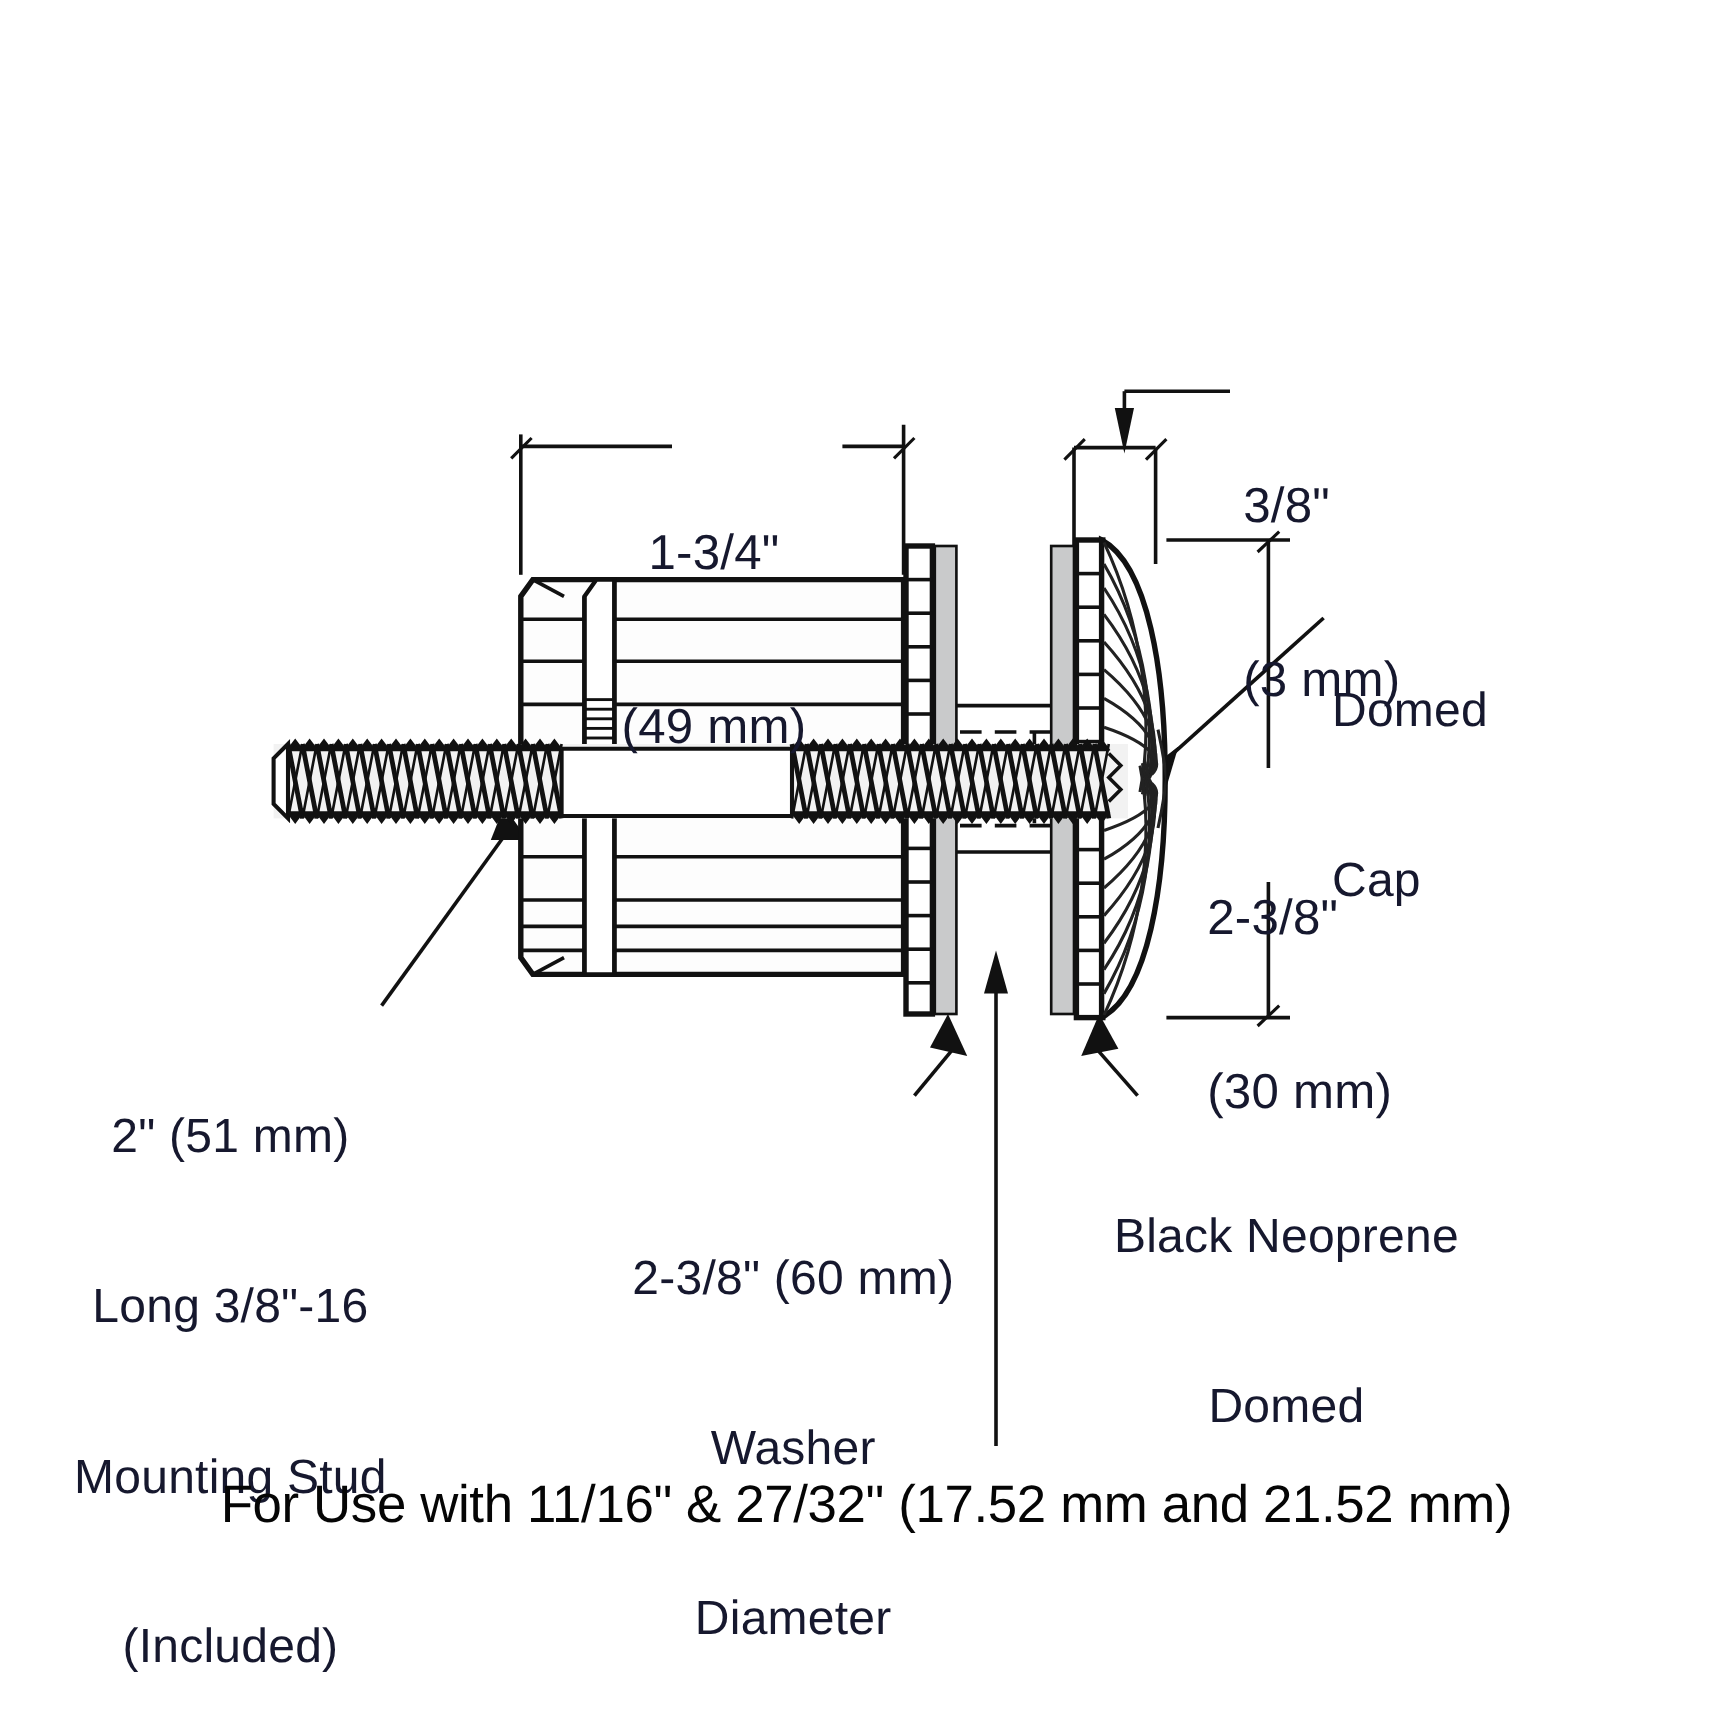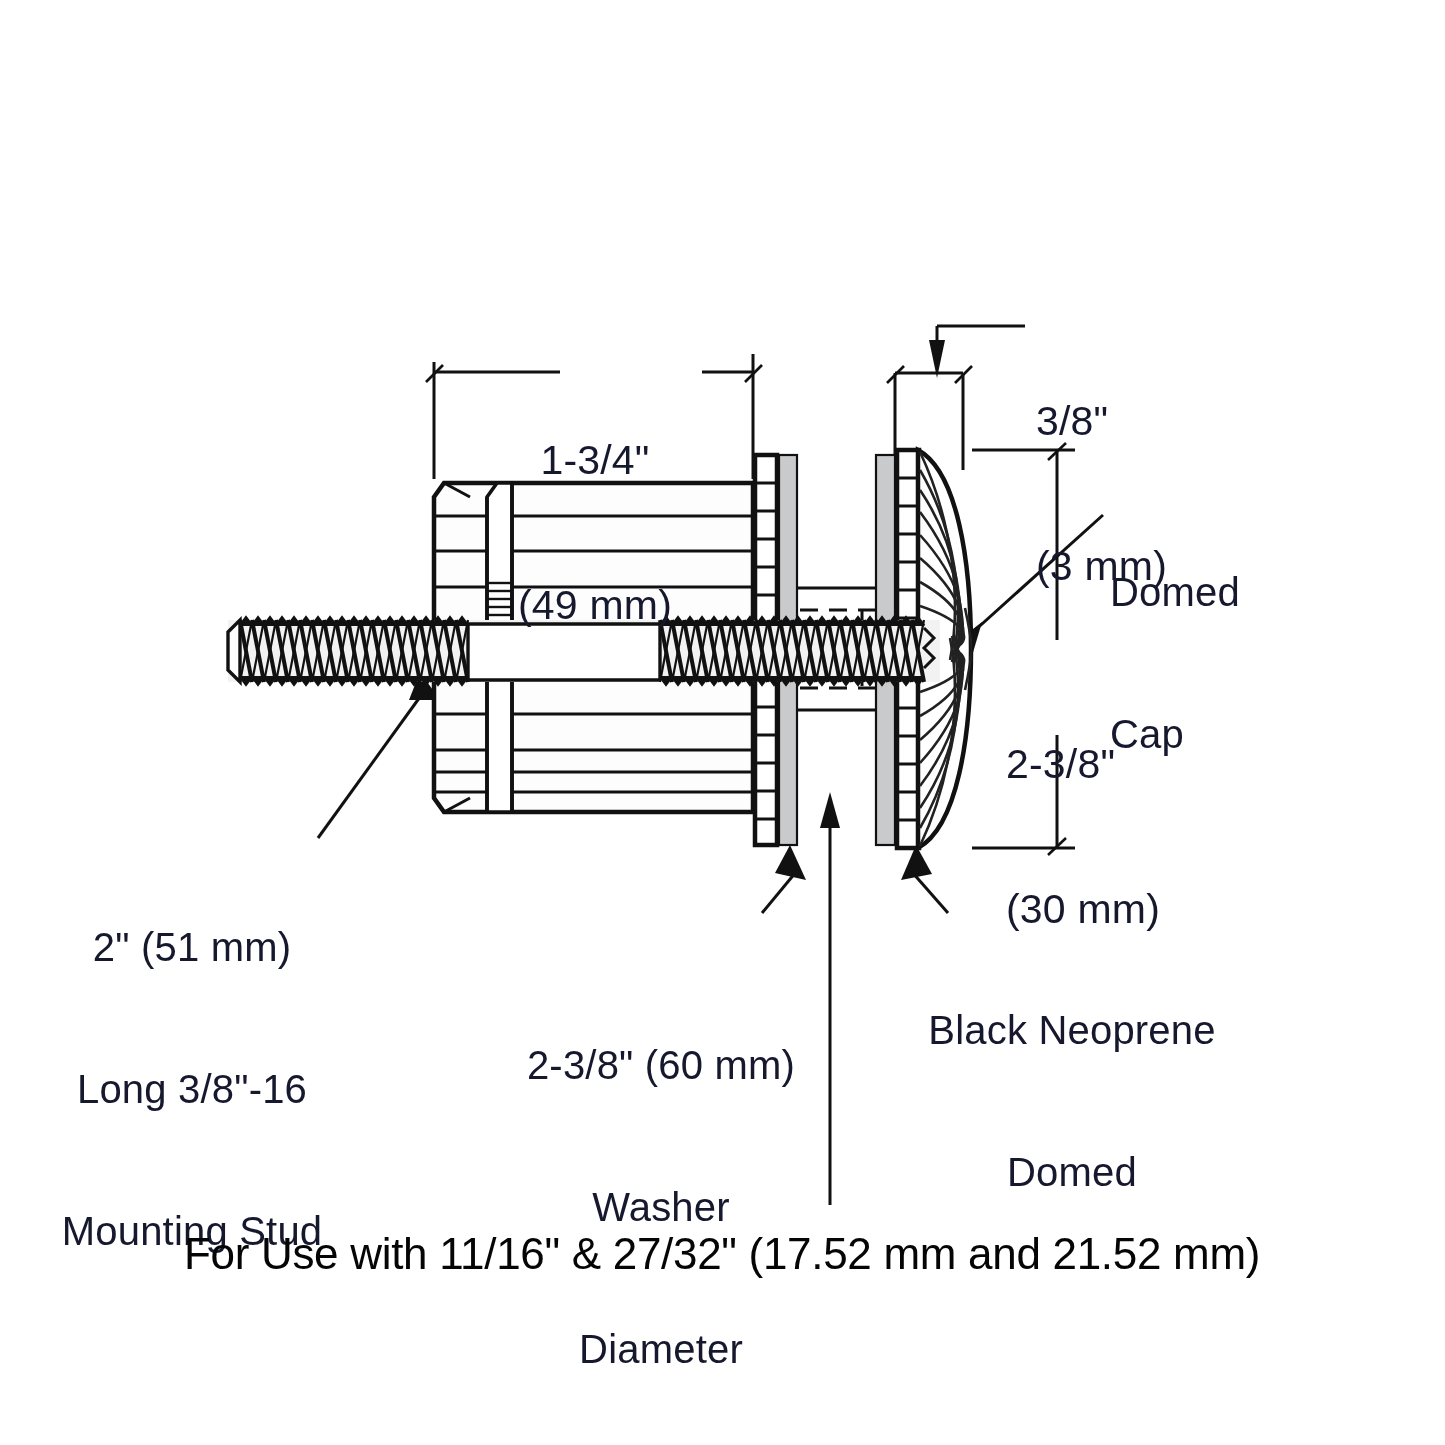--- a/index.html
+++ b/index.html
@@ -321,20 +321,21 @@
 
   <div class="lbl note-lbl t-left" style="left:1110px; top:475px; text-align:left;">
     <div>Domed</div>
     <div>Cap</div>
   </div>
 
   <div class="lbl note-lbl t-center" style="left:192px; top:830px;">
     <div>2" (51 mm)</div>
     <div>Long 3/8"-16</div>
     <div>Mounting Stud</div>
+    <div>(Included)</div>
   </div>
 
   <div class="lbl note-lbl t-center" style="left:661px; top:948px;">
     <div>2-3/8" (60 mm)</div>
     <div>Washer</div>
     <div>Diameter</div>
   </div>
 
   <div class="lbl note-lbl t-center" style="left:1072px; top:913px;">
     <div>Black Neoprene</div>

